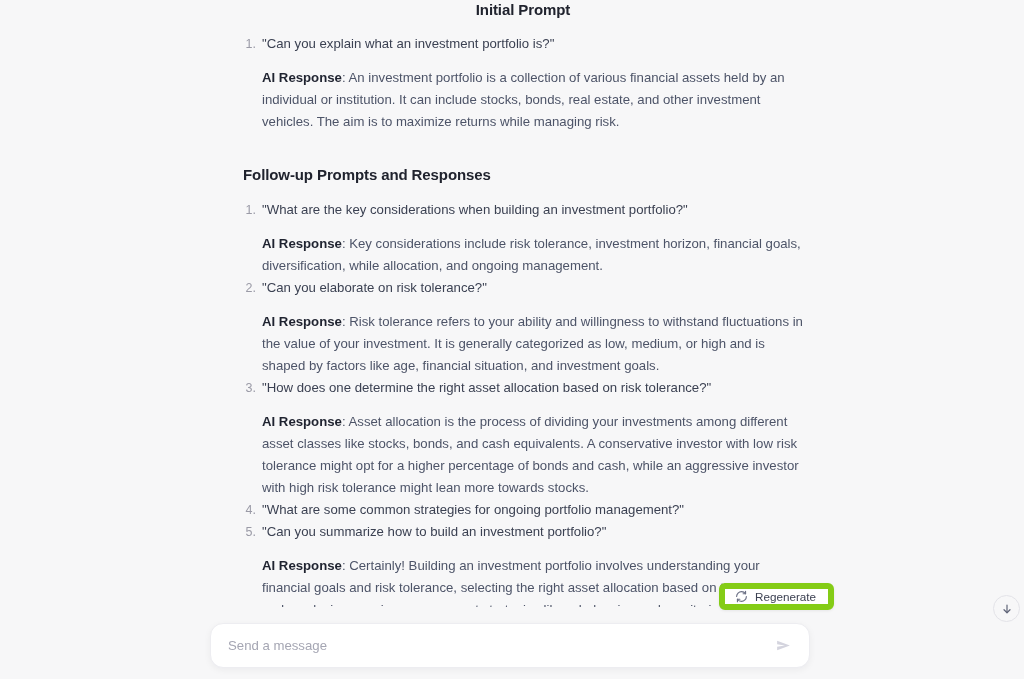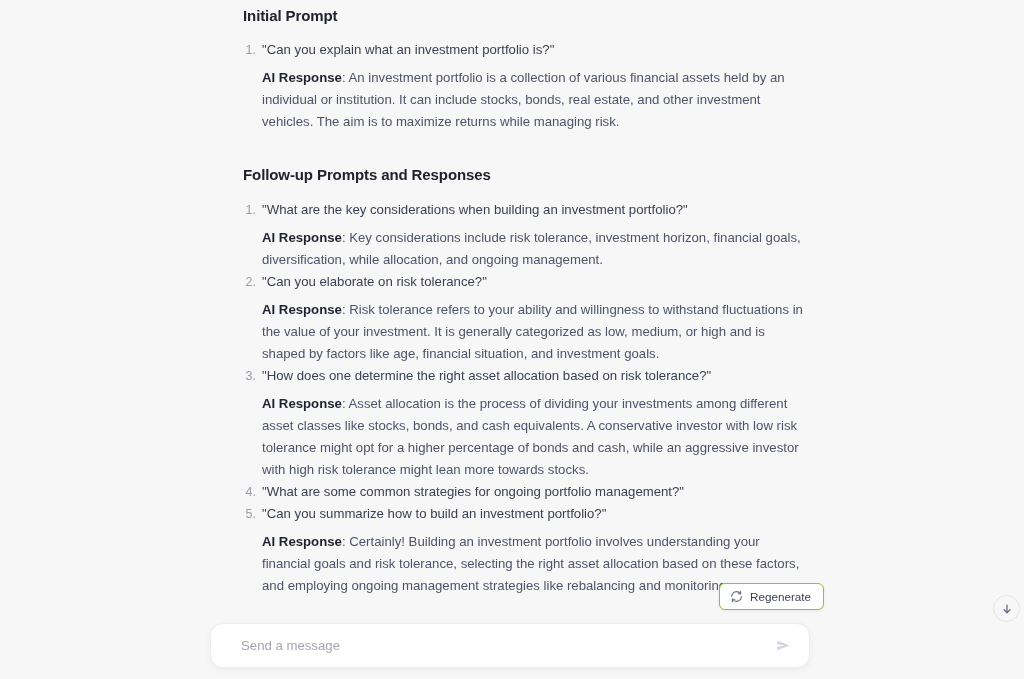--- a/index.html
+++ b/index.html
@@ -33,21 +33,21 @@
 
   
   .section-heading {
     font-size: 15px;
     font-weight: bold;
     color: #20232e;
     letter-spacing: -0.1px;
     line-height: 1.35;
   }
 
-  #heading-initial { margin-top: 6px; }
+  #heading-initial { margin-top: 0; text-align: center; }
   #heading-followup { margin-top: 32px; }
 
   
   ol.qa-list {
     list-style: none;
     margin-top: 13px;
   }
 
   ol.qa-list > li {
     position: relative;
@@ -69,40 +69,40 @@
   .question-line {
     font-size: 13.2px;
     line-height: 22px;
     color: #3b4152;
   }
 
   .answer-block {
     font-size: 13.2px;
     line-height: 22px;
     color: #4d5468;
-    margin-top: 6px;
+    margin-top: 12px;
   }
 
   .answer-label {
     font-weight: bold;
     color: #1f2330;
   }
 
   
   #regenerate-button {
     position: absolute;
     left: 719px;
     top: 583px;
     height: 27px;
     display: flex;
     align-items: center;
     gap: 7px;
     padding: 0 12px 0 10px;
     background: #ffffff;
-    border: 1px solid #84cc16;
+    border: 6px solid #84cc16;
     border-radius: 6px;
     box-shadow: 0 1px 3px rgba(16,18,30,0.07);
     cursor: pointer;
     z-index: 20;
   }
 
   #regenerate-button .label {
     font-size: 11.7px;
     color: #3c4152;
     white-space: nowrap;
@@ -158,21 +158,20 @@
 
   #message-input {
     flex: 1;
     border: none;
     outline: none;
     background: transparent;
     font-family: "Liberation Sans", sans-serif;
     font-size: 13.2px;
     color: #3c4152;
     height: 100%;
-    margin-left: 13px;
   }
 
   #message-input::placeholder { color: #a5a6b3; }
 
   #send-button {
     width: 24px;
     height: 24px;
     display: flex;
     align-items: center;
     justify-content: center;

